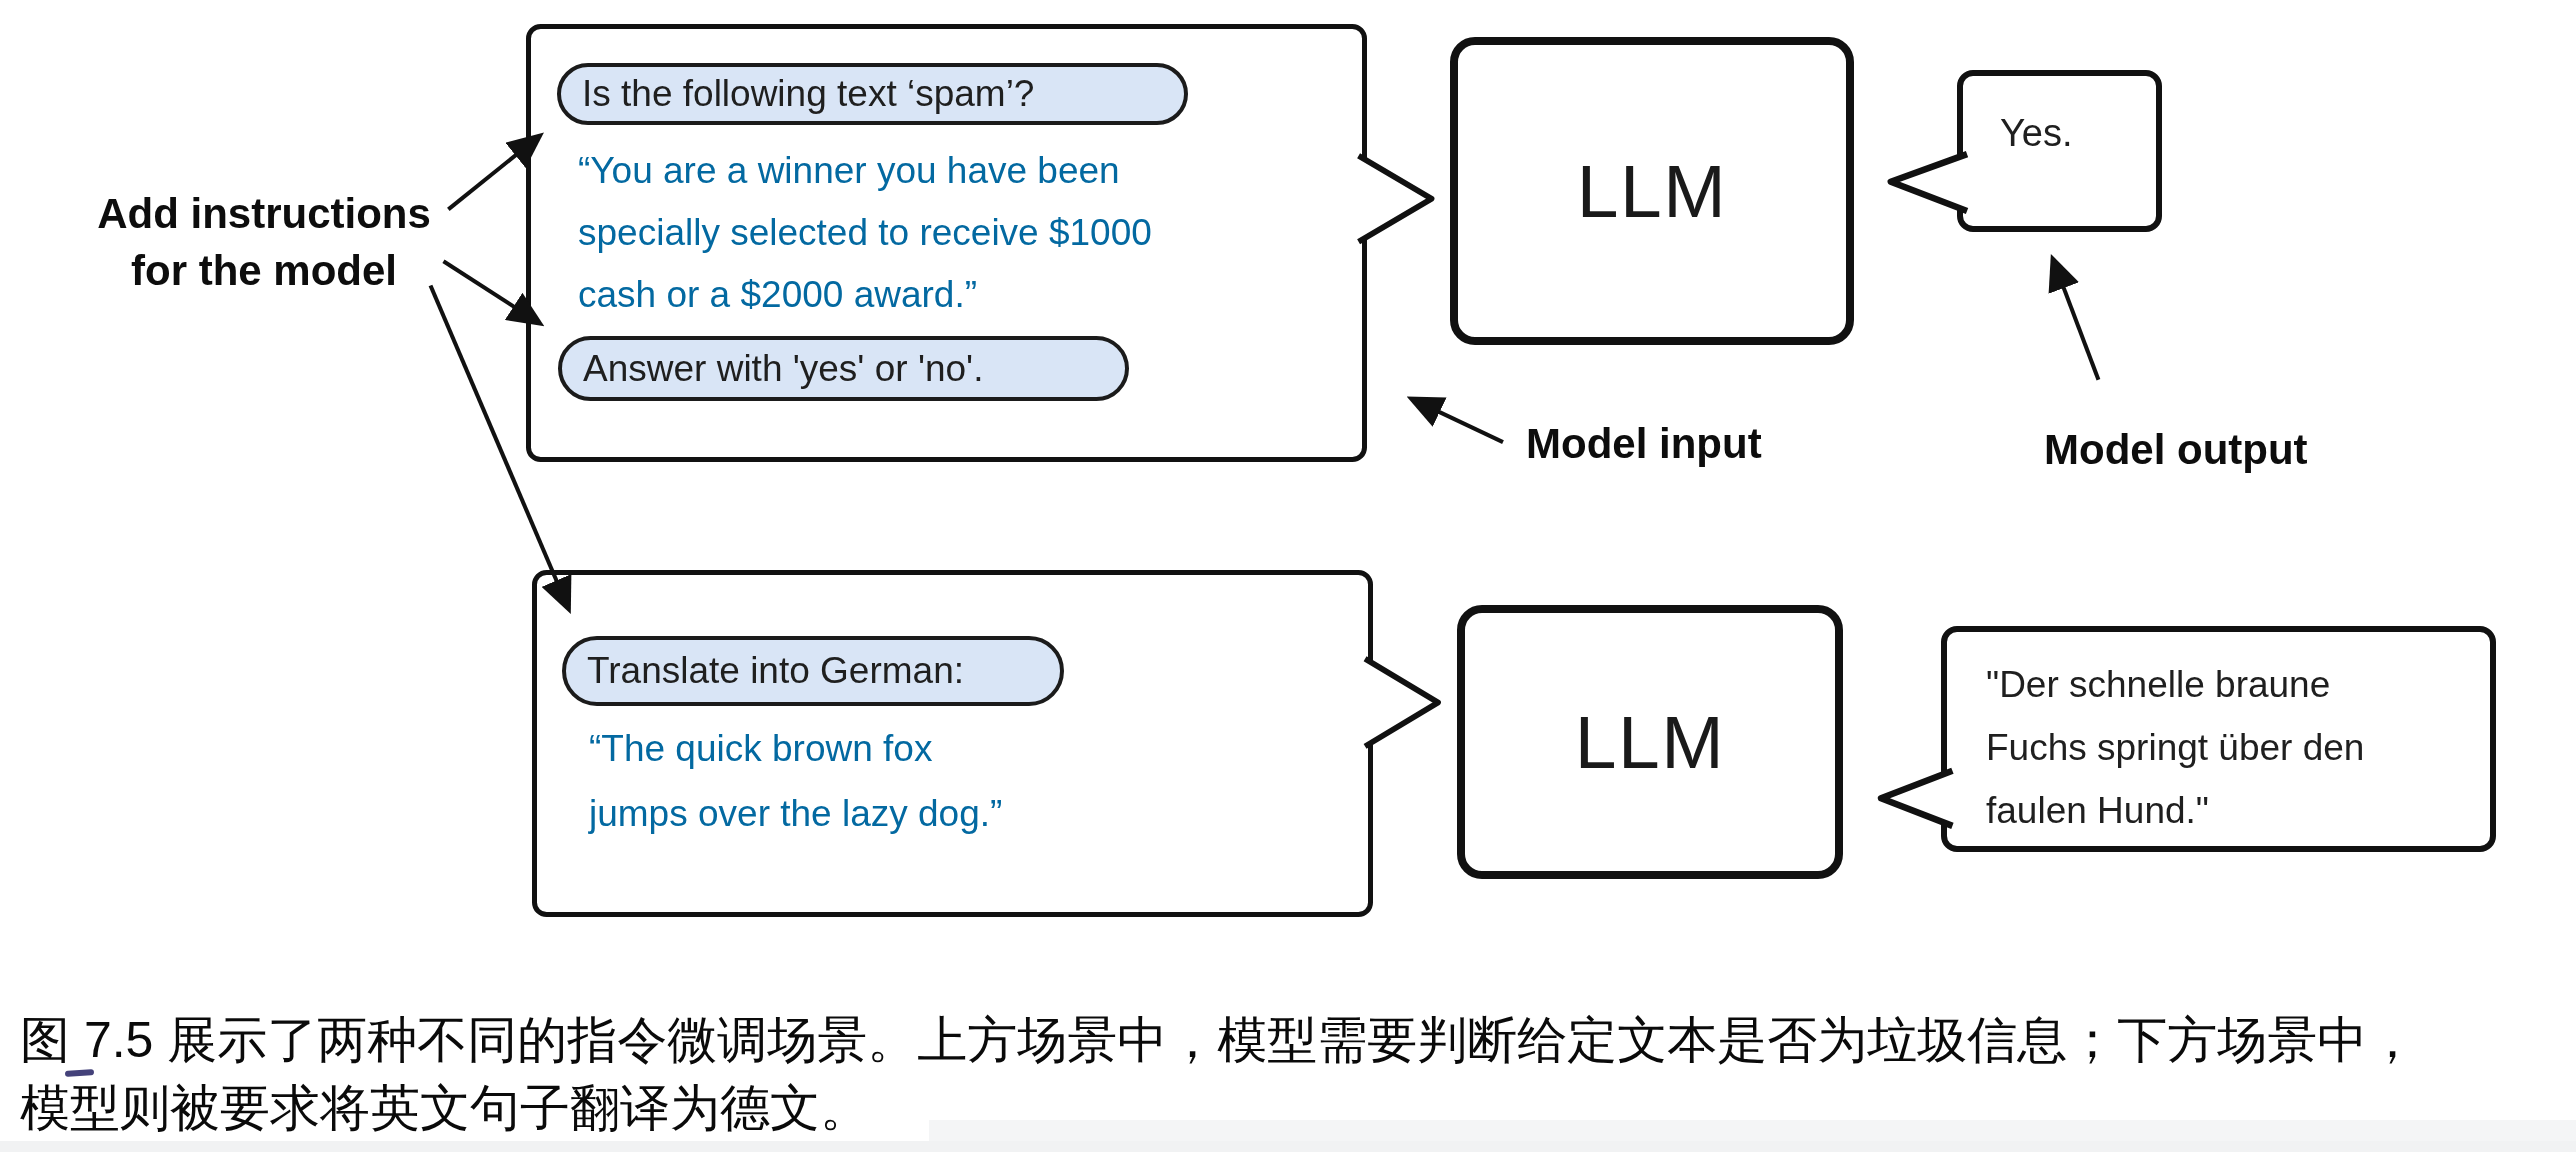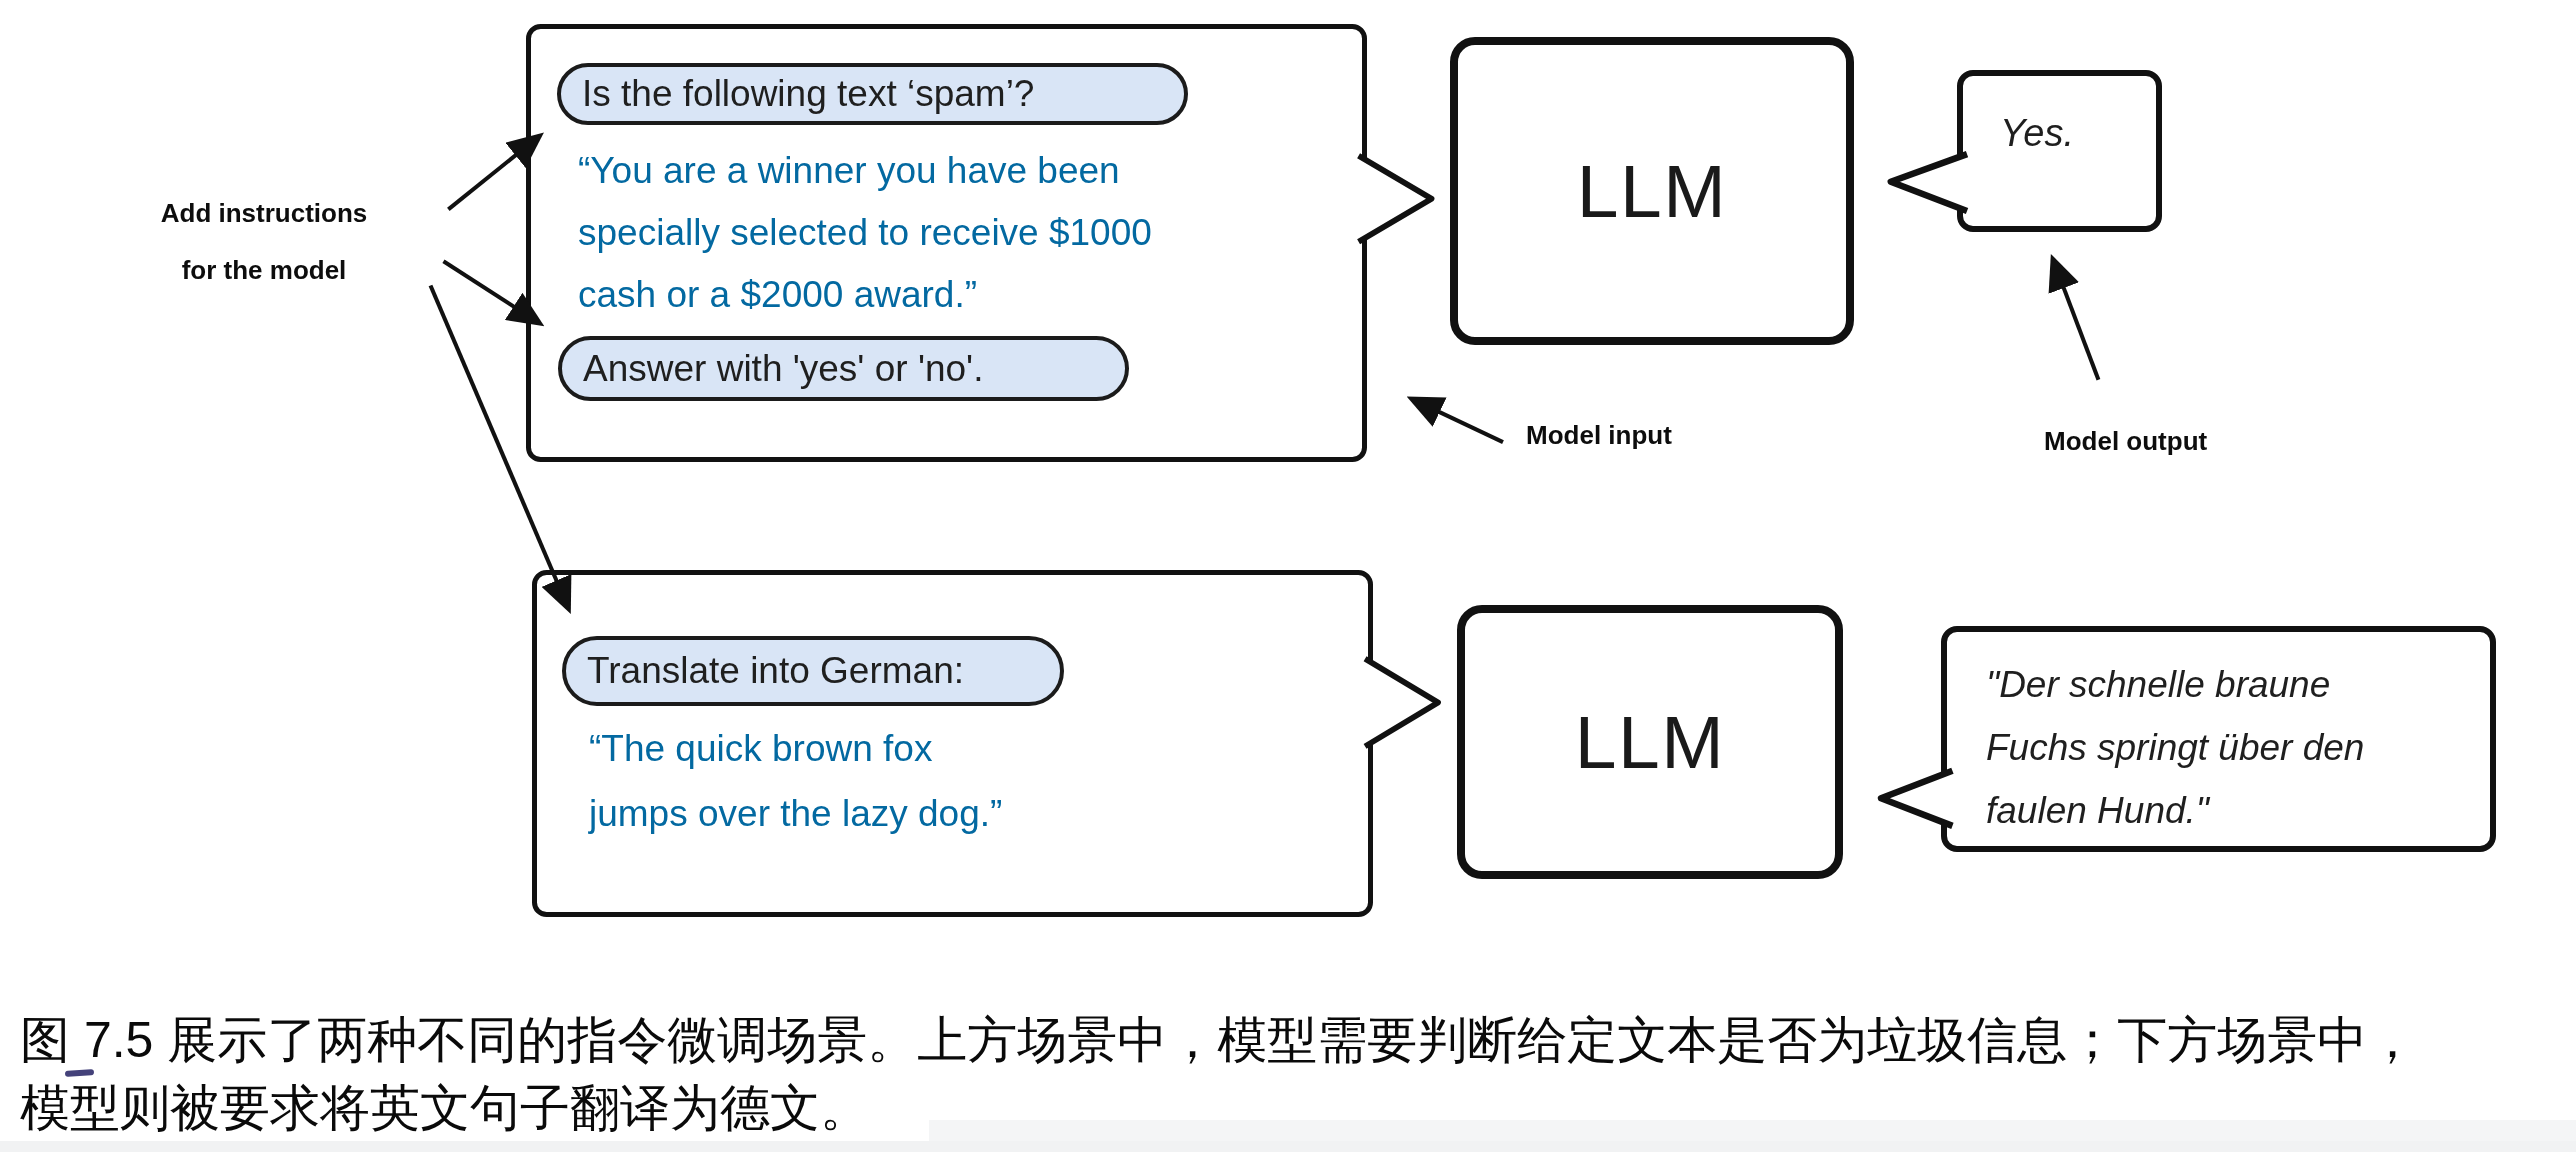--- a/index.html
+++ b/index.html
@@ -40,21 +40,20 @@
     letter-spacing: 1.6px;
   }
   .out-bubble {
     position: absolute;
     background: #ffffff;
     border: 6.5px solid #111111;
     border-radius: 16px;
     box-sizing: border-box;
     z-index: 1;
     color: #1f1f1f;
-    font-style: italic;
   }
   .pill {
     position: absolute;
     background: #d9e5f6;
     border: 4px solid #1b1b1b;
     border-radius: 37px;
     box-sizing: border-box;
     z-index: 2;
     display: flex;
     align-items: center;
@@ -67,21 +66,21 @@
     position: absolute;
     z-index: 2;
     font-size: 37px;
     line-height: 62px;
     color: #0369a1;
     white-space: nowrap;
   }
   .hand-label {
     position: absolute;
     z-index: 2;
-    font-size: 26px;
+    font-size: 42px;
     font-weight: 700;
     color: #0d0d0d;
     white-space: nowrap;
   }
   #svg-overlay {
     position: absolute;
     left: 0; top: 0;
     width: 2576px;
     height: 1152px;
     z-index: 5;

